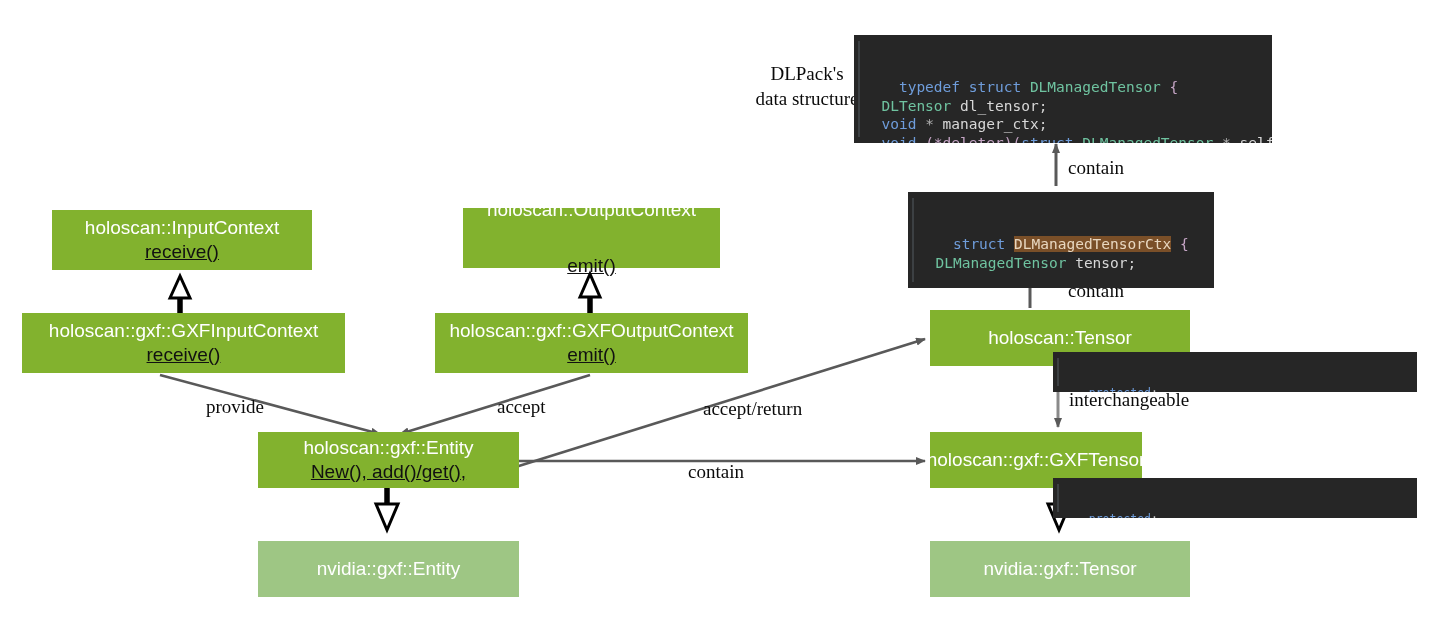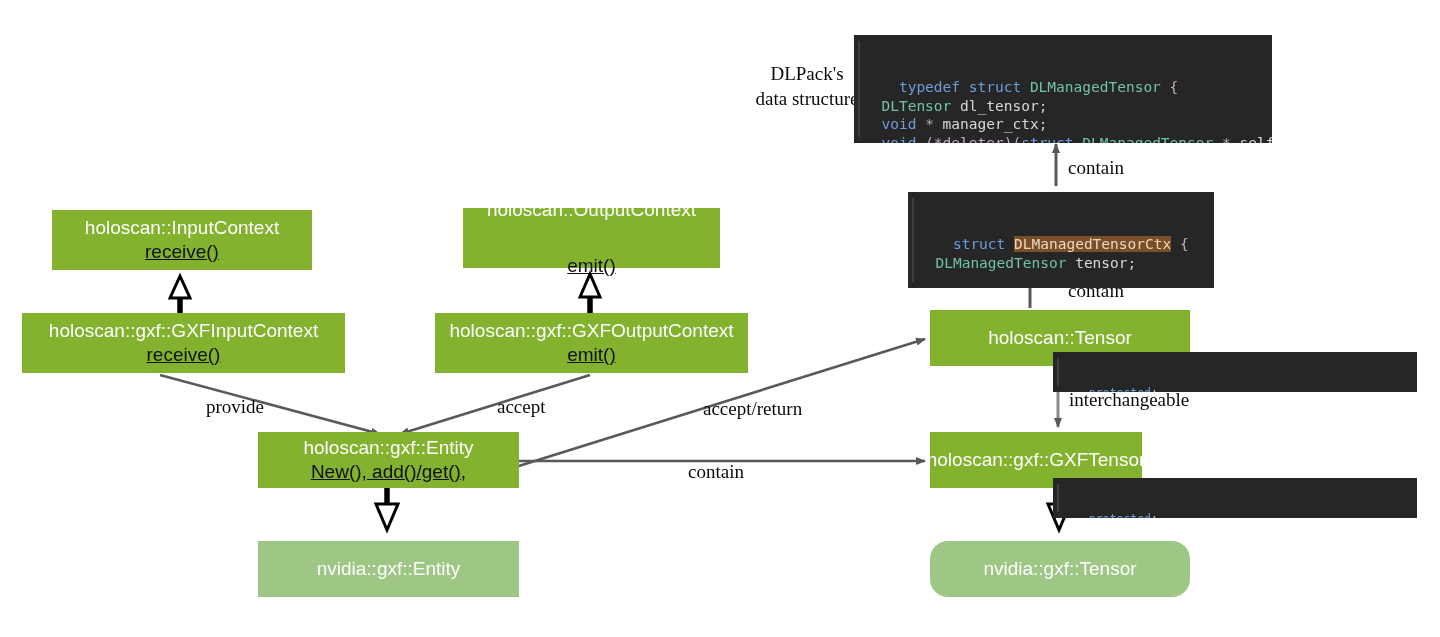--- a/index.html
+++ b/index.html
@@ -173,21 +173,21 @@
   </div>
 
   <div class="box" style="left:930px; top:310px; width:260px; height:56px; background:#82b22e;">
     <span class="l1">holoscan::Tensor</span>
   </div>
 
   <div class="box" style="left:930px; top:432px; width:212px; height:56px; background:#82b22e;">
     <span class="l1">holoscan::gxf::GXFTensor</span>
   </div>
 
-  <div class="box light" style="left:930px; top:541px; width:260px; height:56px; background:#9ec684;border-radius:18px;">
+  <div class="box light" style="left:930px; top:541px; width:260px; height:56px; background:#9ec684;">
     <span class="l1">nvidia::gxf::Tensor</span>
   </div>
 
   <svg class="layer top">
 
     <g>
       <path d="M180,313 L180,297" stroke="#000000" stroke-width="5.5" fill="none"></path>
       <path d="M170,298 L180,276 L190,298 z" fill="#ffffff" stroke="#000000" stroke-width="3"></path>
     </g>
 

